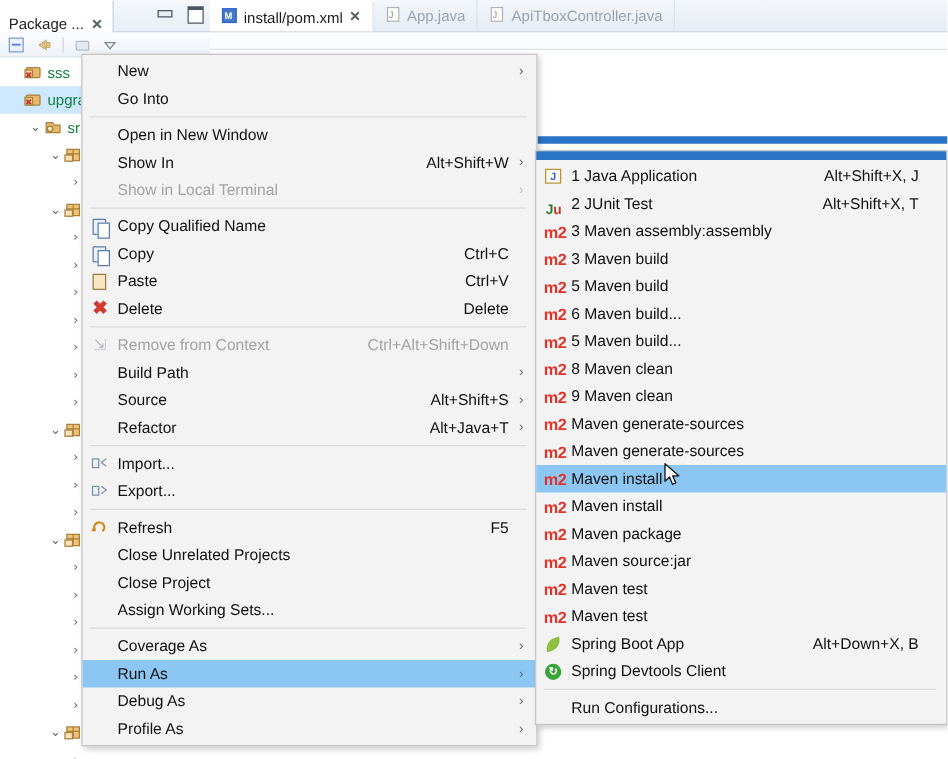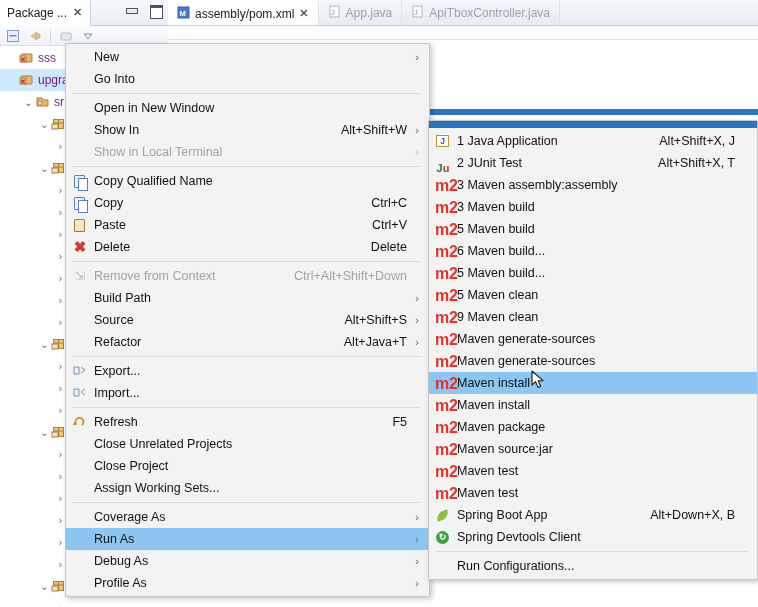--- a/index.html
+++ b/index.html
@@ -25,21 +25,21 @@
     position:absolute; left:0; top:0; width:168px; height:26px;
     background:linear-gradient(#f6f8fb,#e8eef6);
     border-bottom:1px solid #c3ccd8;
   }
   .view-tab {
     position:absolute; left:0; top:0; height:26px;
     padding:5px 8px 0 7px;
     background:#ffffff;
     border-right:1px solid #c8d2de;
     border-top:1px solid #ffffff;
-    display:flex; align-items:flex-start; gap:6px;
+    display:flex; align-items:flex-end; gap:6px;
     font-size:12px; color:#202020;
     white-space:nowrap;
   }
   .tab-close { color:#55606d; font-size:11px; font-weight:bold; }
   .win-btns {
     position:absolute; right:6px; top:3px; display:flex; gap:10px; align-items:center;
   }
   .win-btn { width:14px; height:14px; position:relative; }
   .win-min::after {
     content:""; position:absolute; left:2px; top:5px; width:10px; height:4px;
@@ -62,21 +62,21 @@
     overflow:hidden;
     font-size:12px;
   }
   .tree-row { height:22px; display:flex; align-items:center; white-space:nowrap; }
   .tree-row.sel { background:#cde8ff; }
   .twisty {
     width:13px; text-align:center; color:#5a646f; font-size:10px; flex:0 0 13px;
     font-family:"DejaVu Sans", sans-serif;
   }
   .pkg-ico { width:16px; height:14px; flex:0 0 16px; margin-right:3px; position:relative; }
-  .tree-lbl { color:#701a75; }
+  .tree-lbl { color:#15803d; }
 
   
   .editor-area { position:absolute; left:168px; top:0; right:0; bottom:0; background:#ffffff; }
   .ed-tabbar {
     position:absolute; left:0; top:0; right:0; height:26px;
     background:linear-gradient(#f4f7fb,#e6ecf4);
     border-bottom:1px solid #c3ccd8;
     display:flex; align-items:stretch;
   }
   .ed-tab {
@@ -143,21 +143,21 @@
   }
   .gi-copy::after, .gi-copyq::after {
     content:""; position:absolute; left:3px; top:2px; width:8px; height:11px;
     border:1px solid #5b7fa8; background:#fff;
   }
   .gi-paste {
     width:11px; height:13px; border:1px solid #9a7b3c; background:#f6e6c4; border-radius:1px;
   }
   .gi-delete { color:#d23b2f; font-weight:bold; font-size:15px; line-height:14px; }
   .gi-rmctx { color:#b9bcc0; font-size:12px; }
-  .gi-m2 { color:#e0342b; font-weight:bold; font-size:16px; letter-spacing:-.3px; }
+  .gi-m2 { color:#e0342b; font-weight:bold; font-size:13px; letter-spacing:-.3px; }
   .gi-java {
     width:13px; height:12px; border:1px solid #b79436; background:#fdfcf6;
     color:#2b5fd9; font-size:8.5px; text-align:center; line-height:11px; font-weight:bold;
   }
   .gi-junit { color:#2c7a2c; font-weight:bold; font-size:11px;margin-top:10px; }
   .gi-junit b { color:#c0392b; }
   .gi-leaf {
     width:13px; height:9px; background:#8fbf3f;
     border-radius:9px 0 9px 0; transform:rotate(-18deg);
   }
@@ -334,21 +334,21 @@
       </div>
   </div>
 
   <div class="editor-area">
     <div class="ed-tabbar" id="ed-tabbar">
         <div class="ed-tab active">
           <span><svg width="13" height="13">
               <rect x="1" y="1" width="11" height="11" fill="#4a79c4" stroke="#2b5fd9"></rect>
               <text x="2.5" y="9.5" font-size="7.5" fill="#fff" font-weight="bold">M</text>
             </svg></span>
-          <span>assembly/pom.xml</span>
+          <span>install/pom.xml</span>
           <span class="tab-close">✕</span>
         </div>
         <div class="ed-tab">
           <span><svg width="13" height="13">
               <rect x="2" y="1" width="9" height="11" fill="#fdfdf8" stroke="#b0b4ba"></rect>
               <text x="3" y="9.5" font-size="7.5" fill="#8a9099">J</text>
             </svg></span>
           <span>App.java</span>
         </div>
         <div class="ed-tab">
@@ -483,35 +483,35 @@
         </span>
         <span class="lbl">Refactor</span>
         <span class="acc">Alt+Java+T</span>
         <span class="arr">›</span>
       </div>
       <div class="msep"></div>
       <div class="mi">
         <span class="icol">
           <span class="gi"><svg width="15" height="13">
               <path d="M2 10 L2 3 L7 3 L7 10 Z" fill="#eaf1f8" stroke="#7f92a8"></path>
-              <path d="M9 9 L13 6 L9 3" fill="none" stroke="#7f92a8"></path>
-            </svg></span>
-        </span>
-        <span class="lbl">Export...</span>
+              <path d="M13 3 L9 6 L13 9" fill="none" stroke="#7f92a8"></path>
+            </svg></span>
+        </span>
+        <span class="lbl">Import...</span>
         <span class="acc"></span>
         <span class="arr"></span>
       </div>
       <div class="mi">
         <span class="icol">
           <span class="gi"><svg width="15" height="13">
               <path d="M2 10 L2 3 L7 3 L7 10 Z" fill="#eaf1f8" stroke="#7f92a8"></path>
-              <path d="M13 3 L9 6 L13 9" fill="none" stroke="#7f92a8"></path>
-            </svg></span>
-        </span>
-        <span class="lbl">Import...</span>
+              <path d="M9 9 L13 6 L9 3" fill="none" stroke="#7f92a8"></path>
+            </svg></span>
+        </span>
+        <span class="lbl">Export...</span>
         <span class="acc"></span>
         <span class="arr"></span>
       </div>
       <div class="msep"></div>
       <div class="mi">
         <span class="icol">
           <span class="gi"><svg width="15" height="13">
               <path d="M4 9 a4 4 0 1 1 6 1" fill="none" stroke="#cf8a1d" stroke-width="1.8"></path>
               <path d="M3 6 L5 10 L1 10 Z" fill="#cf8a1d"></path>
             </svg></span>
@@ -637,21 +637,21 @@
             <span class="gi gi-m2" style="text-align:center;line-height:15px">m2</span>
           </span>
           <span class="lbl">5 Maven build...</span>
           <span class="acc"></span>
           <span class="arr"></span>
         </div>
         <div class="mi">
           <span class="icol">
             <span class="gi gi-m2" style="text-align:center;line-height:15px">m2</span>
           </span>
-          <span class="lbl">5 Maven clean</span>
+          <span class="lbl">8 Maven clean</span>
           <span class="acc"></span>
           <span class="arr"></span>
         </div>
         <div class="mi">
           <span class="icol">
             <span class="gi gi-m2" style="text-align:center;line-height:15px">m2</span>
           </span>
           <span class="lbl">9 Maven clean</span>
           <span class="acc"></span>
           <span class="arr"></span>

